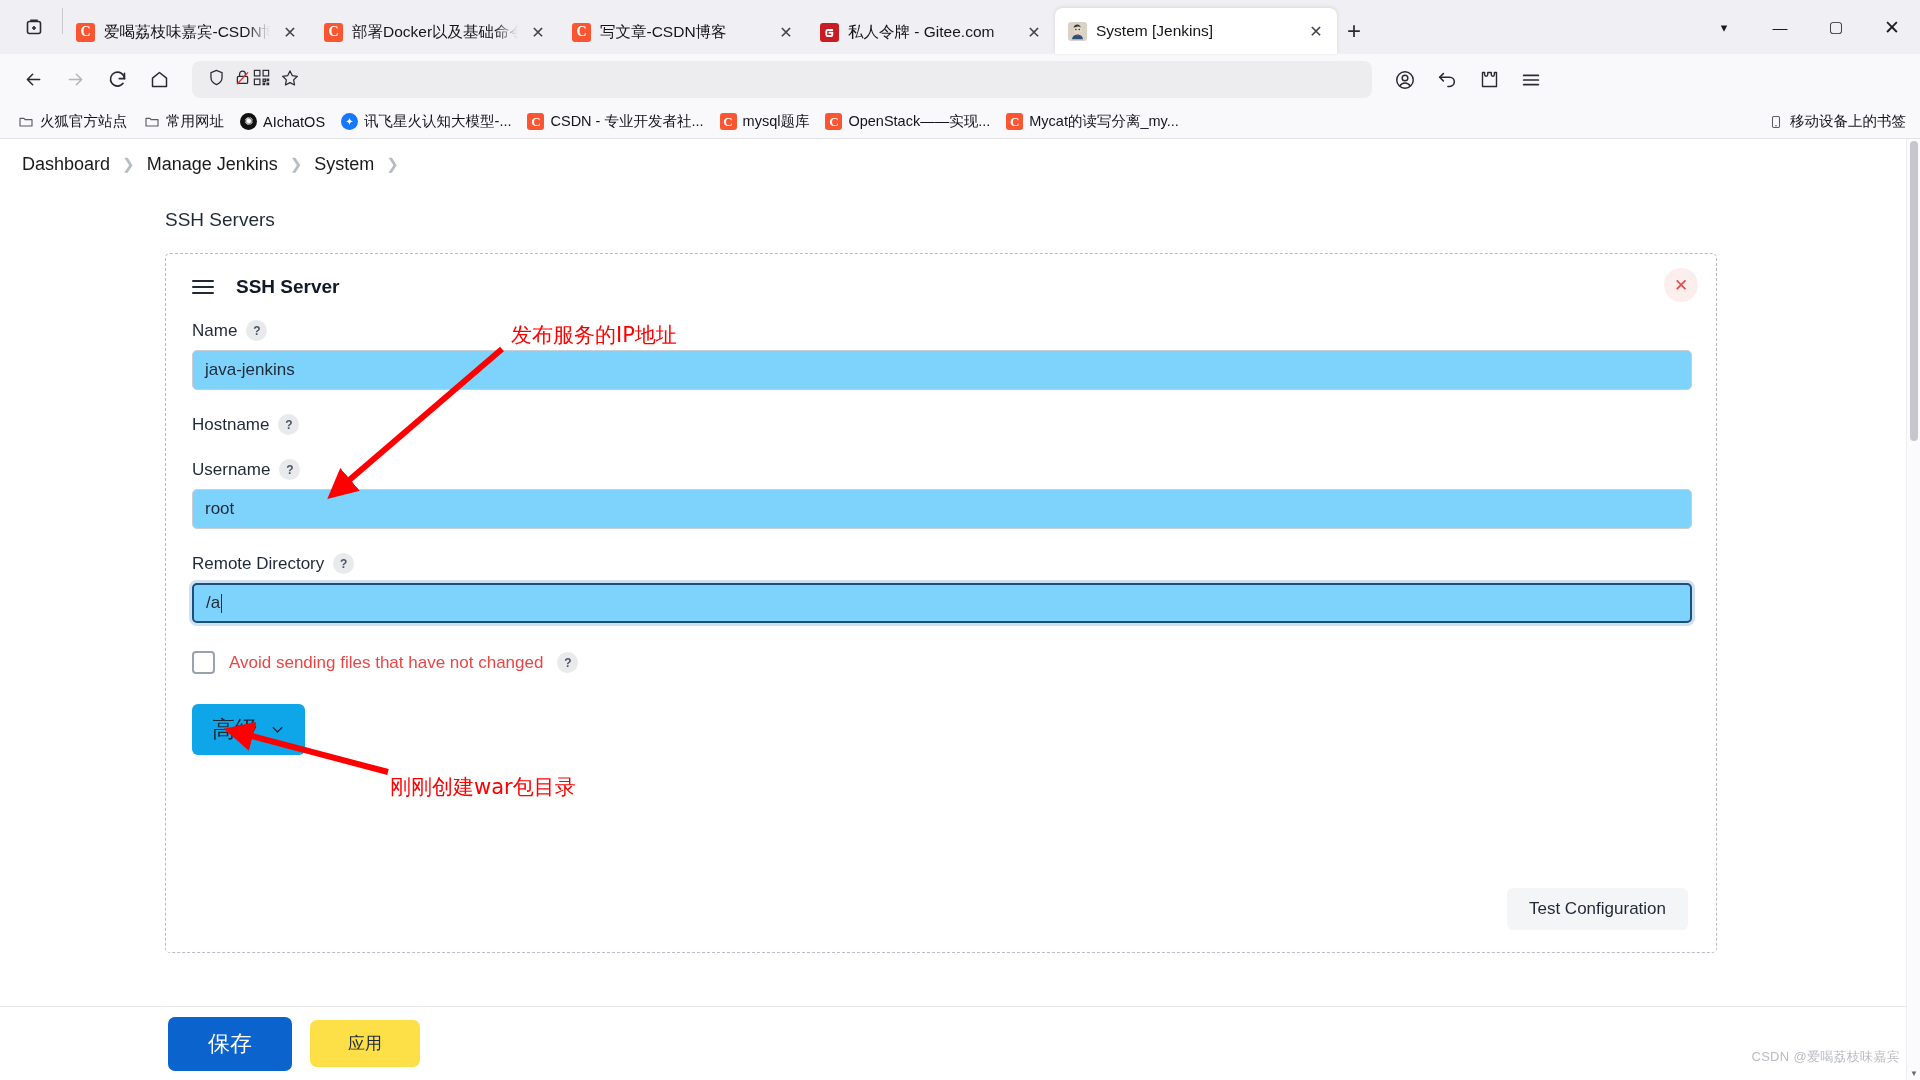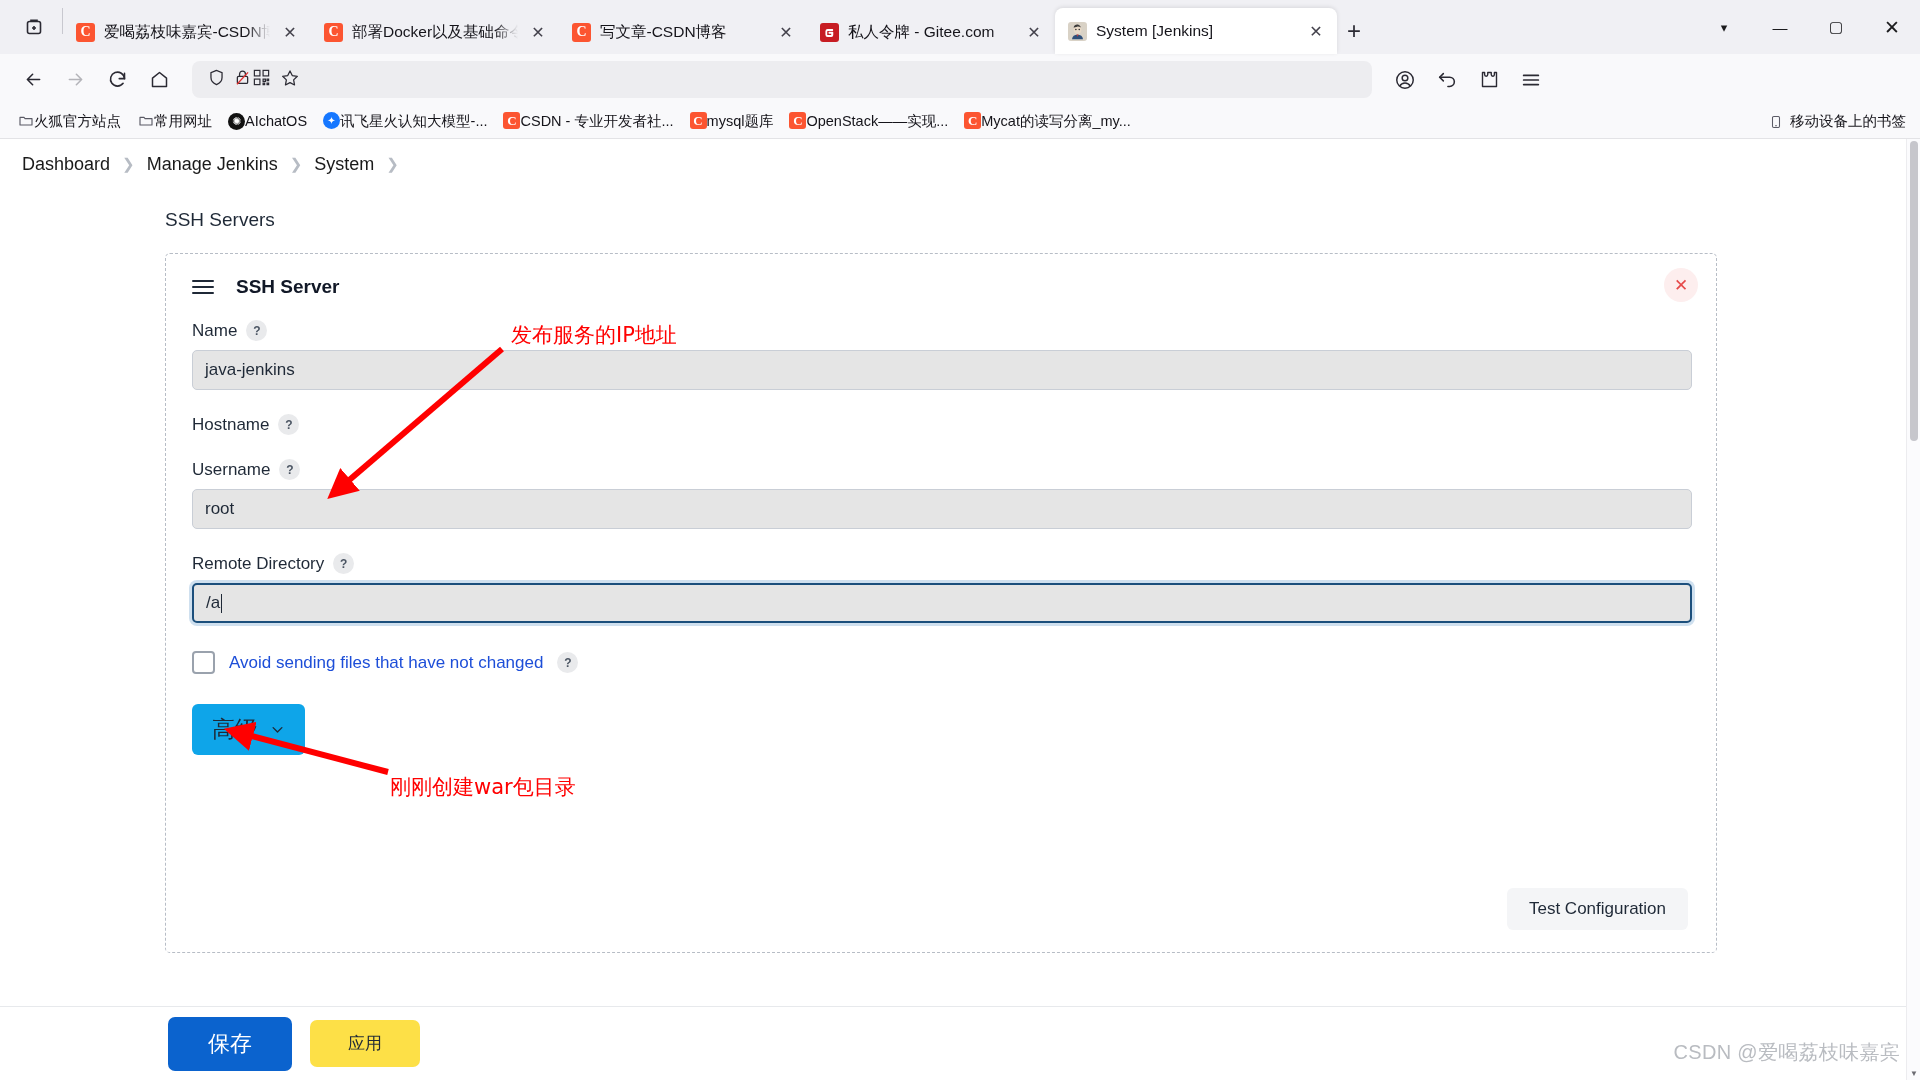--- a/index.html
+++ b/index.html
@@ -138,21 +138,21 @@
     background: #f9f9fb;
     display: flex; align-items: center;
     padding: 0 10px;
     gap: 2px;
     font-size: 14.5px;
     color: #15141a;
     border-bottom: 1px solid #e3e3e6;
     position: relative;
   }
   .bm {
-    display: flex; 
+    display: flex; align-items: center; gap: 6px;
     padding: 4px 7px; border-radius: 5px;
     white-space: nowrap;
   }
   .bm-ico {
     width: 17px; height: 17px; flex: 0 0 17px;
     display: flex; align-items: center; justify-content: center;
     font-size: 12px; font-weight: bold; color: #fff; border-radius: 3px;
     line-height: 1;
   }
   .ico-folder { color: #5b5b66; background: none; font-size: 15px; }
@@ -233,21 +233,21 @@
     display: flex; align-items: center; justify-content: center;
   }
   .text-input {
     width: 1500px; height: 40px;
     border: 1px solid #c9ced6;
     border-radius: 5px;
     font-size: 17px;
     color: #1f2937;
     padding: 0 12px;
     display: flex; align-items: center;
-    background: #e5e5e5;
+    background: #7dd3fc;
   }
   .text-input.focused {
     border: 2px solid #1c4f7c;
     box-shadow: 0 0 0 3px #cfe0ef;
   }
   .caret {
     display: inline-block;
     width: 1px; height: 19px;
     background: #1f2937;
     margin-left: 1px;
@@ -256,21 +256,21 @@
   .checkbox-row {
     display: flex; align-items: center; gap: 14px;
     margin-top: 28px; margin-bottom: 30px;
   }
   .cbox {
     width: 23px; height: 23px;
     border: 2px solid #9aa2ad;
     border-radius: 4px;
     background: #fff;
   }
-  .cbox-label { font-size: 17px; color: #1d4ed8; }
+  .cbox-label { font-size: 17px; color: #ef4444; }
   .adv-btn {
     display: inline-flex; align-items: center; gap: 12px;
     background: #0ea5e9;
     border-radius: 6px;
     padding: 10px 20px;
     font-size: 23px;
     color: #1f2937;
   }
   .test-cfg-btn {
     position: absolute; right: 28px; bottom: 22px;
@@ -303,21 +303,21 @@
   .btn-ghost {
     background: #fde047;
     color: #1f2937;
     border-radius: 7px;
     padding: 12px 38px;
     font-size: 17px;
   }
   .watermark {
     position: absolute;
     right: 20px; bottom: 14px;
-    font-size: 20px;
+    font-size: 13px;
     color: #b9bcc1;
     letter-spacing: .3px;
   }
 
   
   .anno-text {
     position: absolute;
     color: #ff0000;
     font-size: 21px;
     font-family: "DejaVu Sans", sans-serif;

